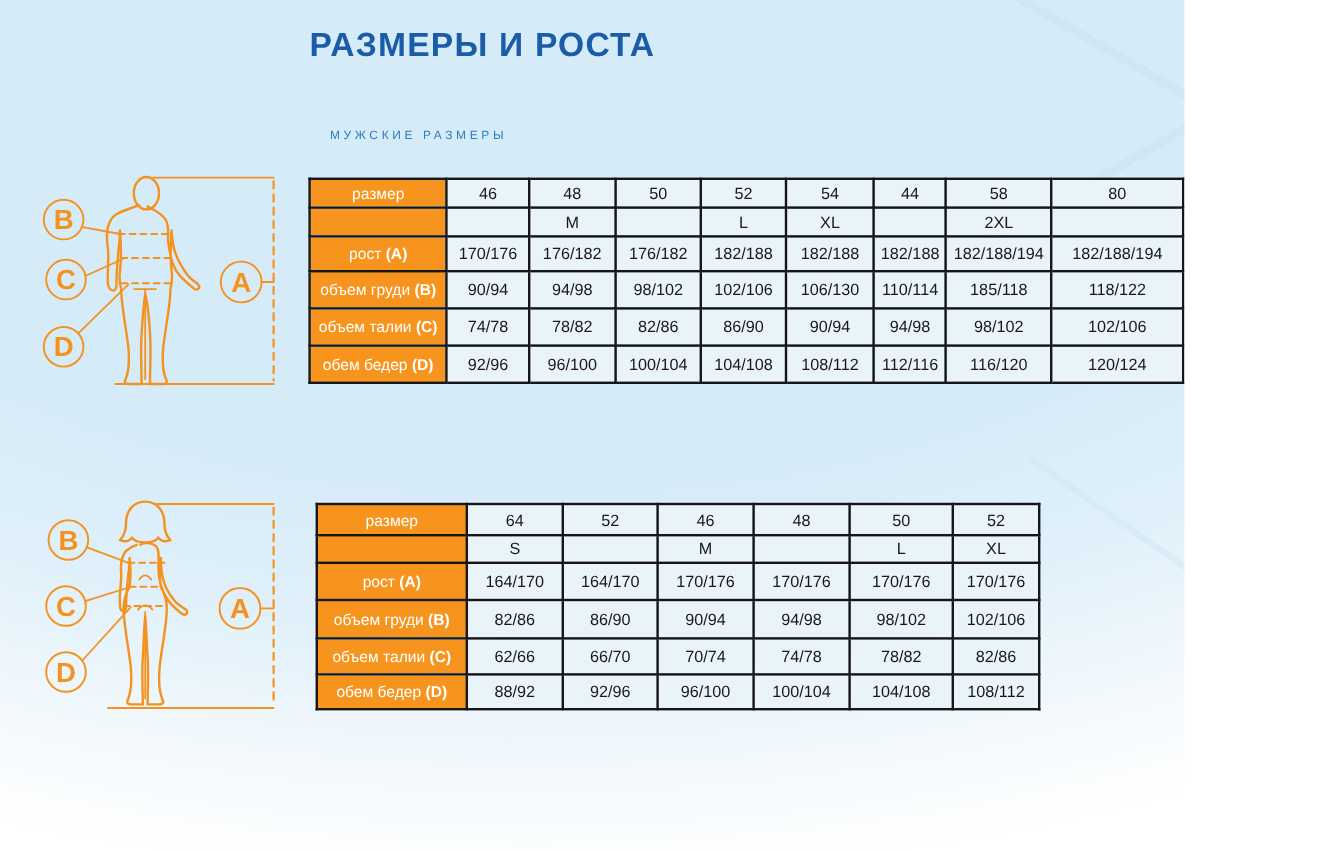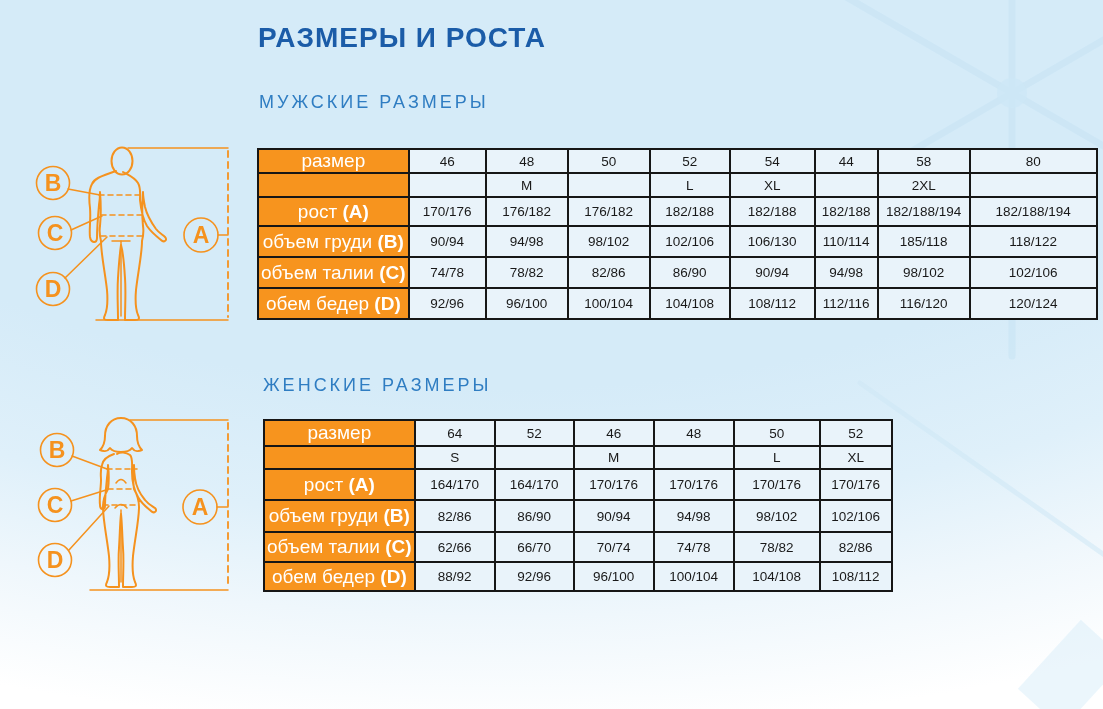--- a/index.html
+++ b/index.html
@@ -1,51 +1,51 @@
 <!DOCTYPE html>
 <html><head>
 <meta charset="utf-8">
 <style>
   html,body{margin:0;padding:0;}
   .page{
     position:relative;
-    width:1103px;height:709px;
+    width:987px;height:709px;
     overflow:hidden;
     font-family:"Liberation Sans","DejaVu Sans",sans-serif;
     background:
       radial-gradient(140% 115% at 45% -5%, #d5ebf8 52%, #dff0fa 68%, #eff7fc 80%, #ffffff 94%);
   }
   .bg-pattern{position:absolute;left:0;top:0;pointer-events:none;}
 
   .page-title{
     position:absolute;left:258px;top:22px;margin:0;
     font-size:28px;font-weight:700;letter-spacing:1px;
     color:#1b5ca8;
   }
   .section-heading{
-    position:absolute;margin:0;
-    font-size:18px;font-weight:400;letter-spacing:3px;
+    position:absolute;margin:16px;
+    font-size:10px;font-weight:400;letter-spacing:3px;
     color:#2f7dc2;
   }
   #men-heading{left:259px;top:92px;}
   #women-heading{left:263px;top:375px;}
 
   table.sizes{
     position:absolute;border-collapse:collapse;table-layout:fixed;
   }
   #men-table{left:257px;top:148px;}
   #women-table{left:263px;top:419px;}
   table.sizes td{
     border:2px solid #161616;
     text-align:center;vertical-align:middle;
     font-size:13.5px;color:#191919;
     padding:0 2px;overflow:hidden;white-space:nowrap;
   }
   table.sizes td.label{
-    background:#f7941e;color:#ffffff;font-size:19px;
+    background:#f7941e;color:#ffffff;font-size:13px;
   }
   table.sizes td.val{background:#e9f3fa;}
   table.sizes td b{font-weight:700;}
 
   .figure{position:absolute;}
   #men-figure{left:30px;top:142px;}
   #women-figure{left:30px;top:410px;}
   .figure path,.figure ellipse,.figure circle,.figure line{
     fill:none;stroke:#f5921e;stroke-linecap:round;stroke-linejoin:round;
   }
@@ -218,21 +218,20 @@
           <td class="val">100/104</td>
           <td class="val">104/108</td>
           <td class="val">108/112</td>
           <td class="val">112/116</td>
           <td class="val">116/120</td>
           <td class="val">120/124</td>
         </tr>
       </tbody>
   </table>
 
-  <h2 class="section-heading" id="women-heading">ЖЕНСКИЕ РАЗМЕРЫ</h2>
 
   <svg class="figure" id="women-figure" width="208" height="192" viewBox="0 0 208 192">
 
     <path class="thin" d="M 100 10 H 198"></path>
     <path class="brdash" d="M 198 13 V 177"></path>
     <path class="thin" d="M 60 180 H 198"></path>
 
     <path class="body" d="
       M 91 8
       C 81 8 75 16 75 26

